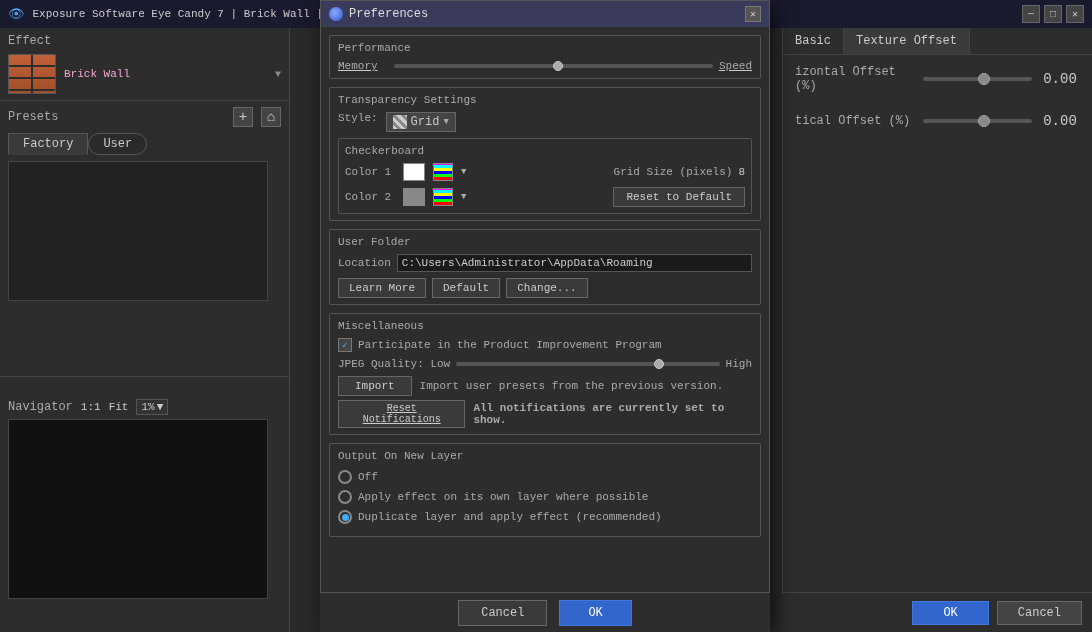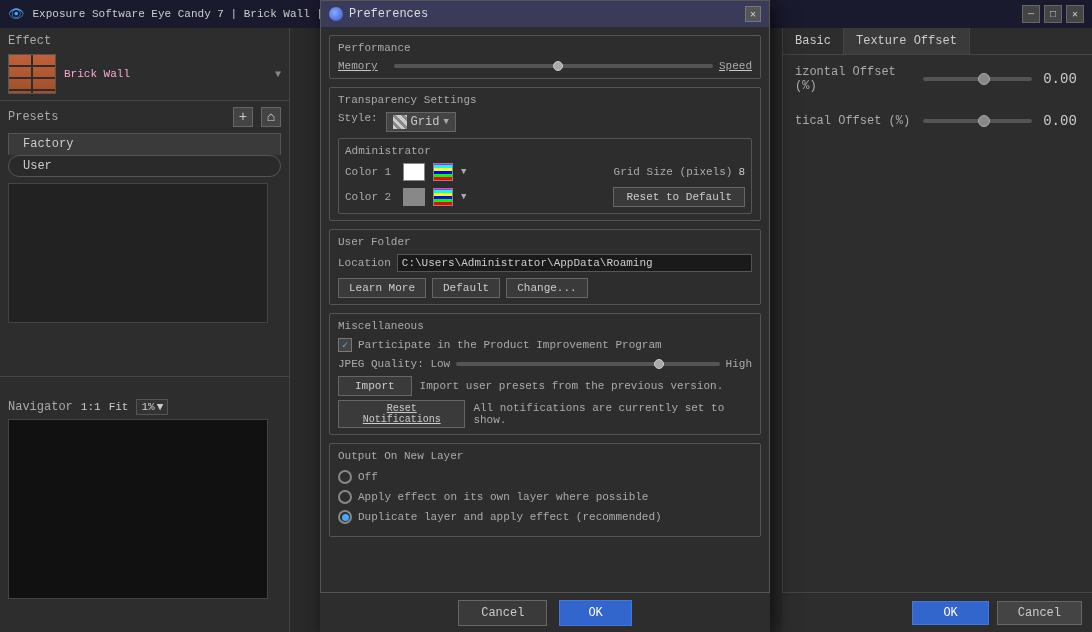--- a/index.html
+++ b/index.html
@@ -122,21 +122,20 @@
       background: #444;
       border: 1px solid #666;
       color: #ccc;
       font-size: 14px;
       display: flex; align-items: center; justify-content: center;
       cursor: pointer;
     }
     .tabs-row {
       display: flex;
       margin-bottom: 6px;
-      flex-direction: column;
     }
     .tab {
       padding: 3px 14px;
       border: 1px solid #555;
       font-size: 12px;
       cursor: pointer;
       color: #ccc;
     }
     .tab.active {
       background: #3a3a3a;
@@ -506,21 +505,21 @@
     .reset-notif-btn {
       padding: 2px 8px;
       background: #3a3a3a;
       border: 1px solid #666;
       color: #ccc;
       font-size: 10px;
       cursor: pointer;
       font-family: 'Courier New', monospace;
       text-decoration: underline;
     }
-    .notif-desc { color: #aaa; font-size: 11px; }
+    .notif-desc { color: #aaa; font-size: 11px; font-weight: bold; }
 
     .output-section {
       border: 1px solid #555;
       border-radius: 2px;
       padding: 6px 8px;
       margin-top: 4px;
     }
     .output-title { color: #aaa; font-size: 11px; margin-bottom: 8px; }
     .radio-row {
       display: flex;
@@ -682,21 +681,21 @@
         <div class="transparency-row">
           <span class="style-label">Style:</span>
           <div class="style-select">
             <div class="style-select-icon"></div>
             <span>Grid</span>
             <span class="select-arrow">▼</span>
           </div>
         </div>
 
         <div class="checkerboard-section">
-          <div class="checker-title">Administrator</div>
+          <div class="checker-title">Checkerboard</div>
           <div style="display:flex; align-items:center; margin-bottom:6px;">
             <div class="color-row" style="margin-bottom:0;">
               <span class="color-label">Color 1</span>
               <div class="color-swatch"></div>
               <div class="color-picker-btn"></div>
               <span class="color-dropdown">▼</span>
             </div>
             <span class="grid-size-label">Grid Size (pixels)</span>
             <span class="grid-size-val">8</span>
           </div>

